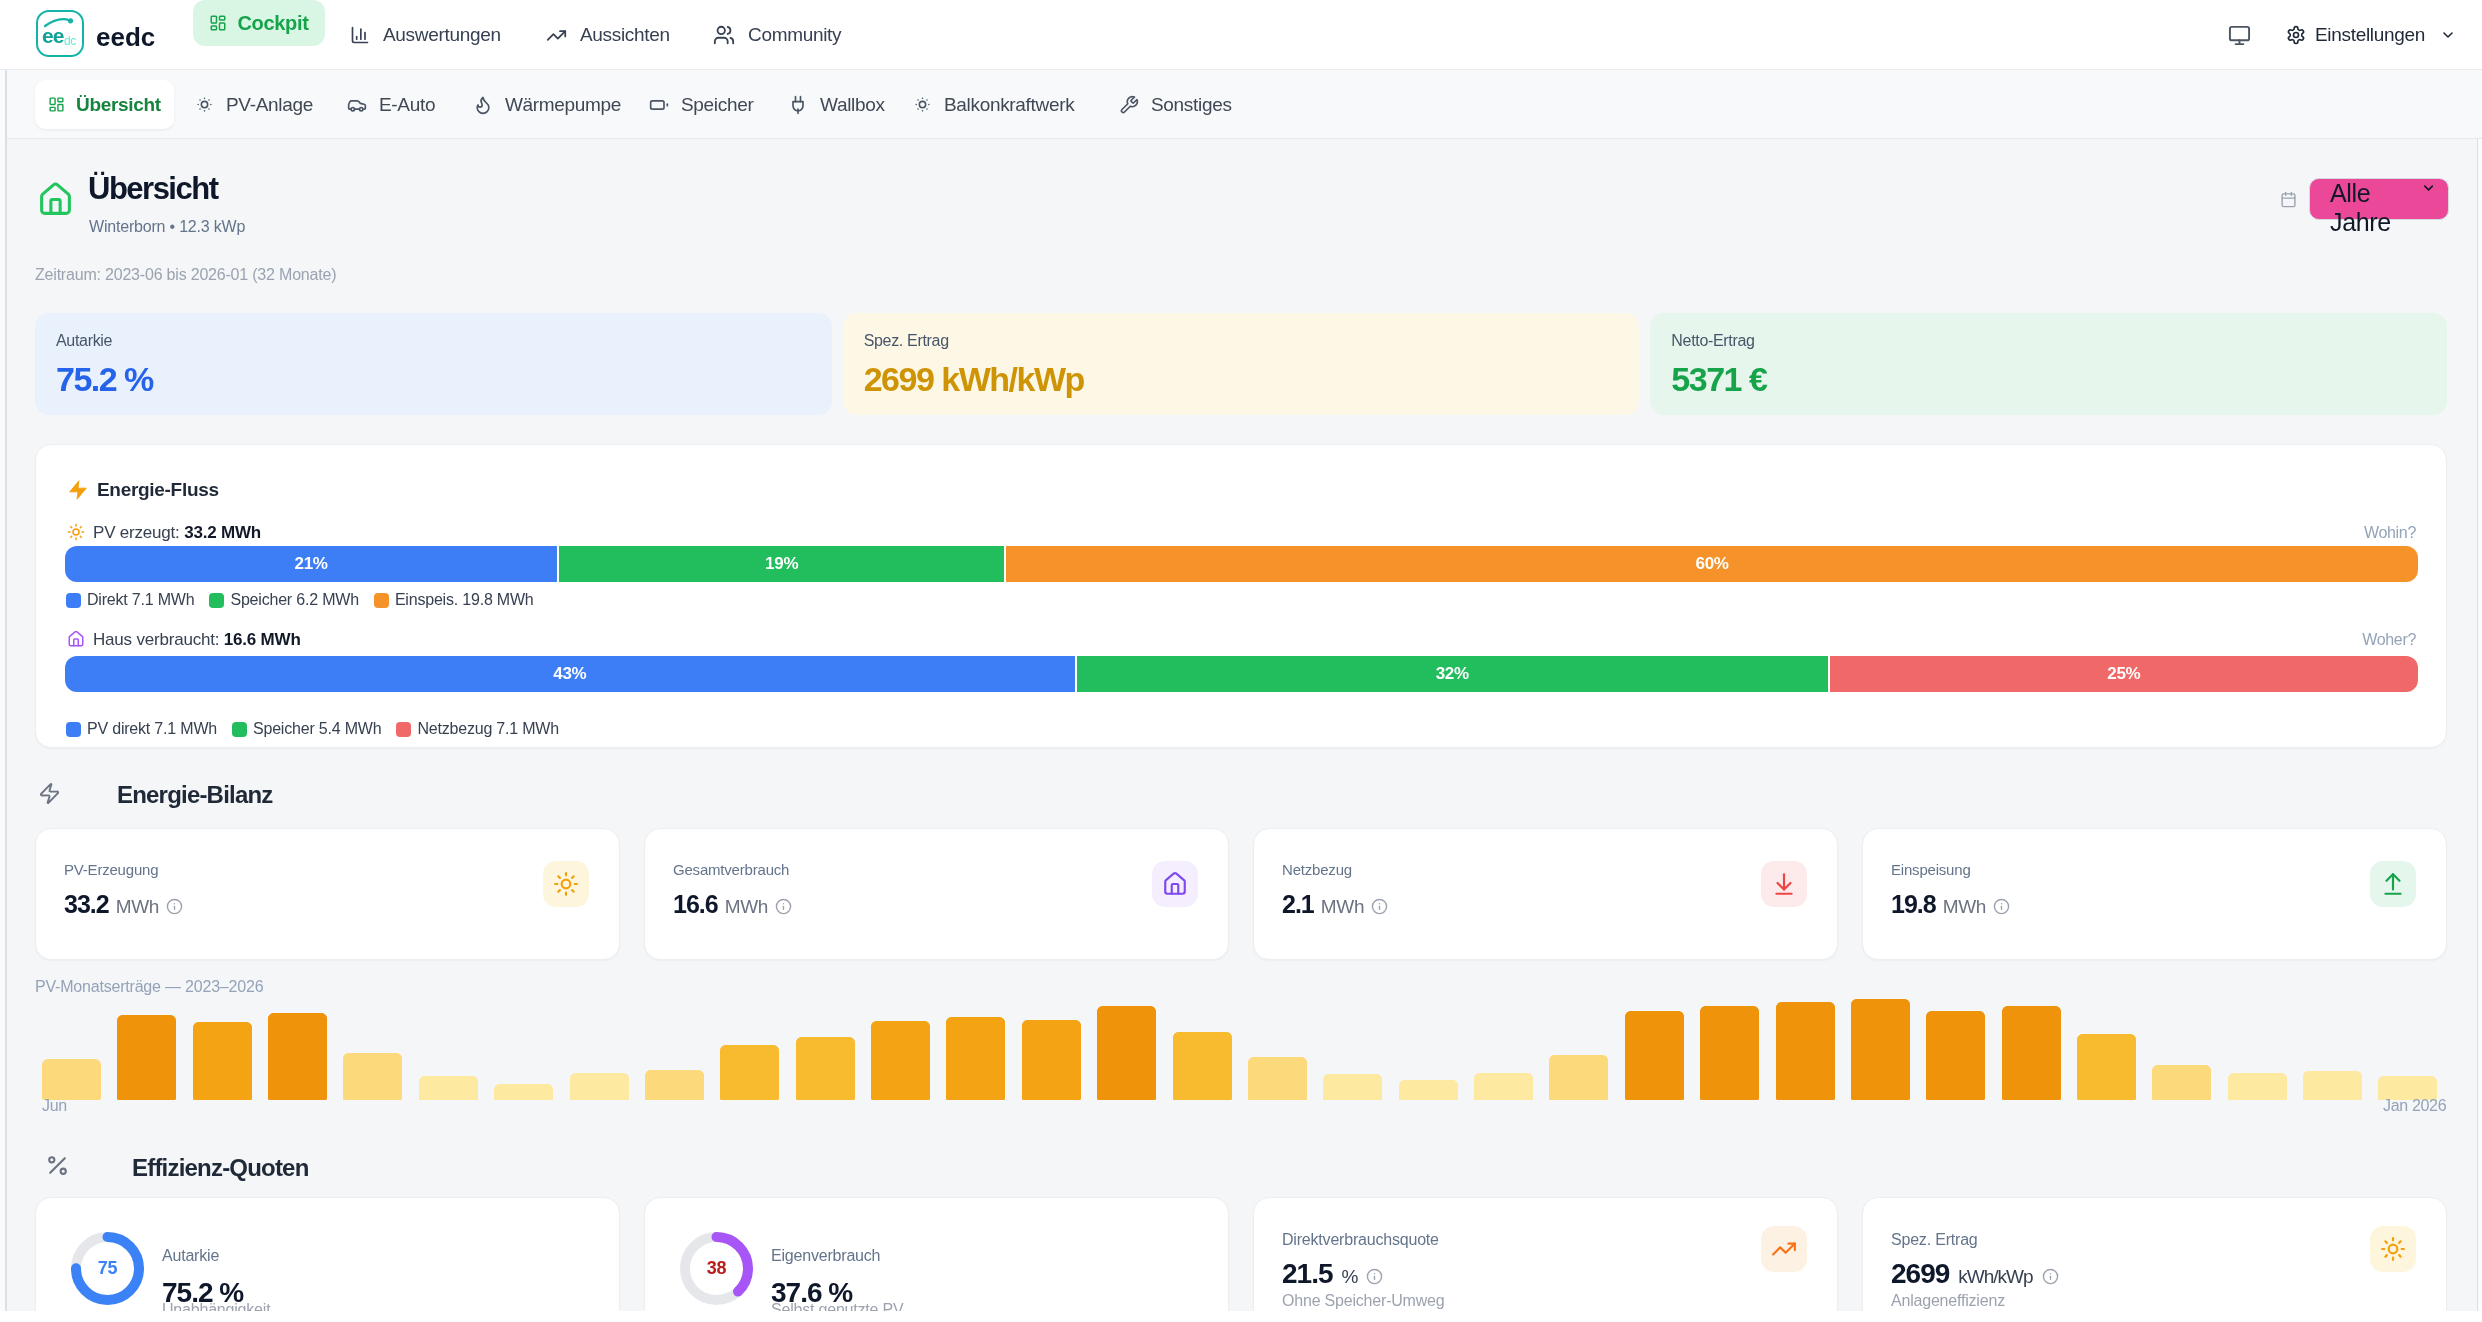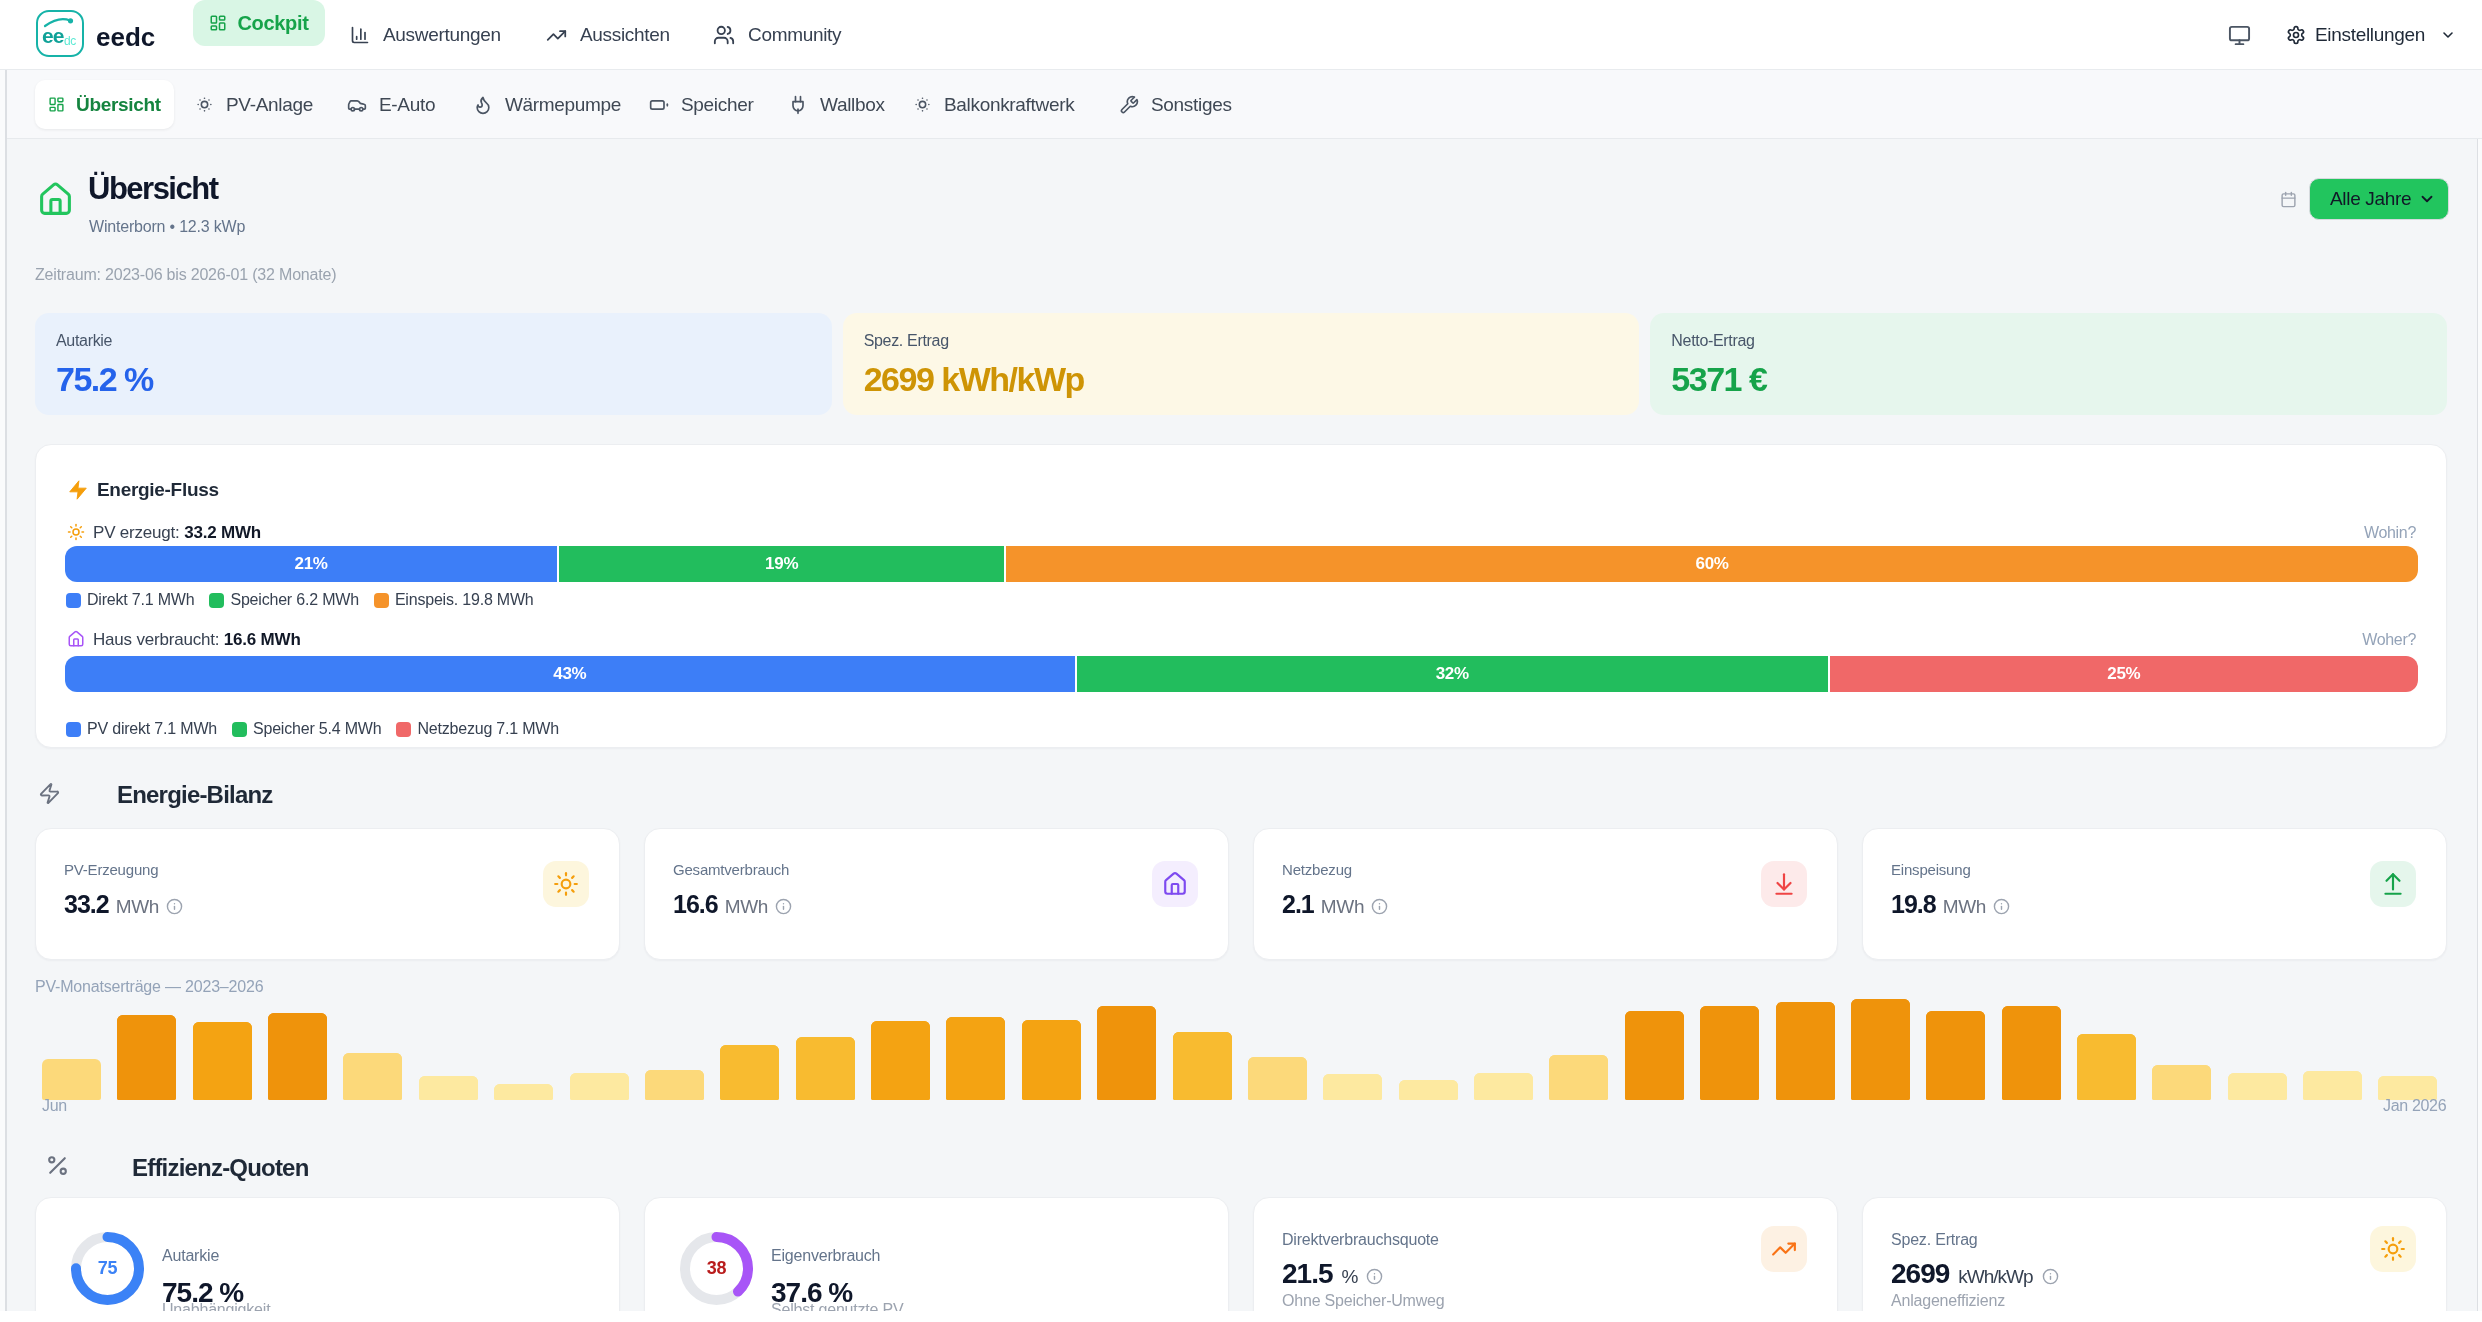--- a/index.html
+++ b/index.html
@@ -26,21 +26,21 @@
 .sub-item { position:absolute; top:0; height:69px; display:flex; align-items:center; gap:12px; color:#3f4854; font-size:19px; font-weight:500; white-space:nowrap; }
 .sub-item svg { color:#4b5563; }
 .sub-active { left:35px; top:10px; height:49px; background:#fff; border-radius:10px; padding:0 13px; color:#15843f; font-weight:600; box-shadow:0 1px 3px rgba(0,0,0,0.07); gap:11px; }
 .sub-active svg { color:#16a34a; }
 
 
 .homeicon { position:absolute; left:37px; top:181px; color:#22c55e; }
 .h1 { position:absolute; left:88px; top:170px; font-size:31px; font-weight:800; letter-spacing:-1.5px; color:#0f172a; line-height:38px; }
 .subtitle { position:absolute; left:89px; top:217px; font-size:16px; color:#64748b; letter-spacing:-0.2px; line-height:20px; }
 .calicon { position:absolute; left:2280px; top:191px; color:#9ca3af; }
-.selectbox { position:absolute; left:2309px; top:178px; width:140px; height:42px; background:#22c55e; border:1.5px solid #d6dade; border-radius:10px; display:flex; align-items:center; justify-content:space-between; padding:0 12px 0 20px; font-size:19px; color:#111827; }
+.selectbox { position:absolute; left:2309px; top:178px; width:140px; height:42px; background:#ec4899; border:1.5px solid #d6dade; border-radius:10px; display:flex; justify-content:space-between; padding:0 12px 0 20px; font-size:25px; color:#111827; }
 .zeitraum { position:absolute; left:35px; top:266px; font-size:16px; color:#9aa3af; letter-spacing:-0.2px; }
 
 
 .statrow { position:absolute; left:35px; top:313px; width:2412px; height:102px; display:flex; gap:11px; }
 .stat { flex:1; border-radius:14px; padding:18px 0 0 21px; }
 .stat .lbl { font-size:16px; line-height:20px; color:#475569; }
 .stat .val { font-size:34px; line-height:40px; font-weight:800; letter-spacing:-1.5px; margin-top:8px; }
 .stat-blue { background:#e9f1fc; } .stat-blue .val { color:#2563eb; }
 .stat-yellow { background:#fdf8e6; } .stat-yellow .val { color:#ce9405; }
 .stat-green { background:#e6f6ed; } .stat-green .val { color:#16a34a; }

